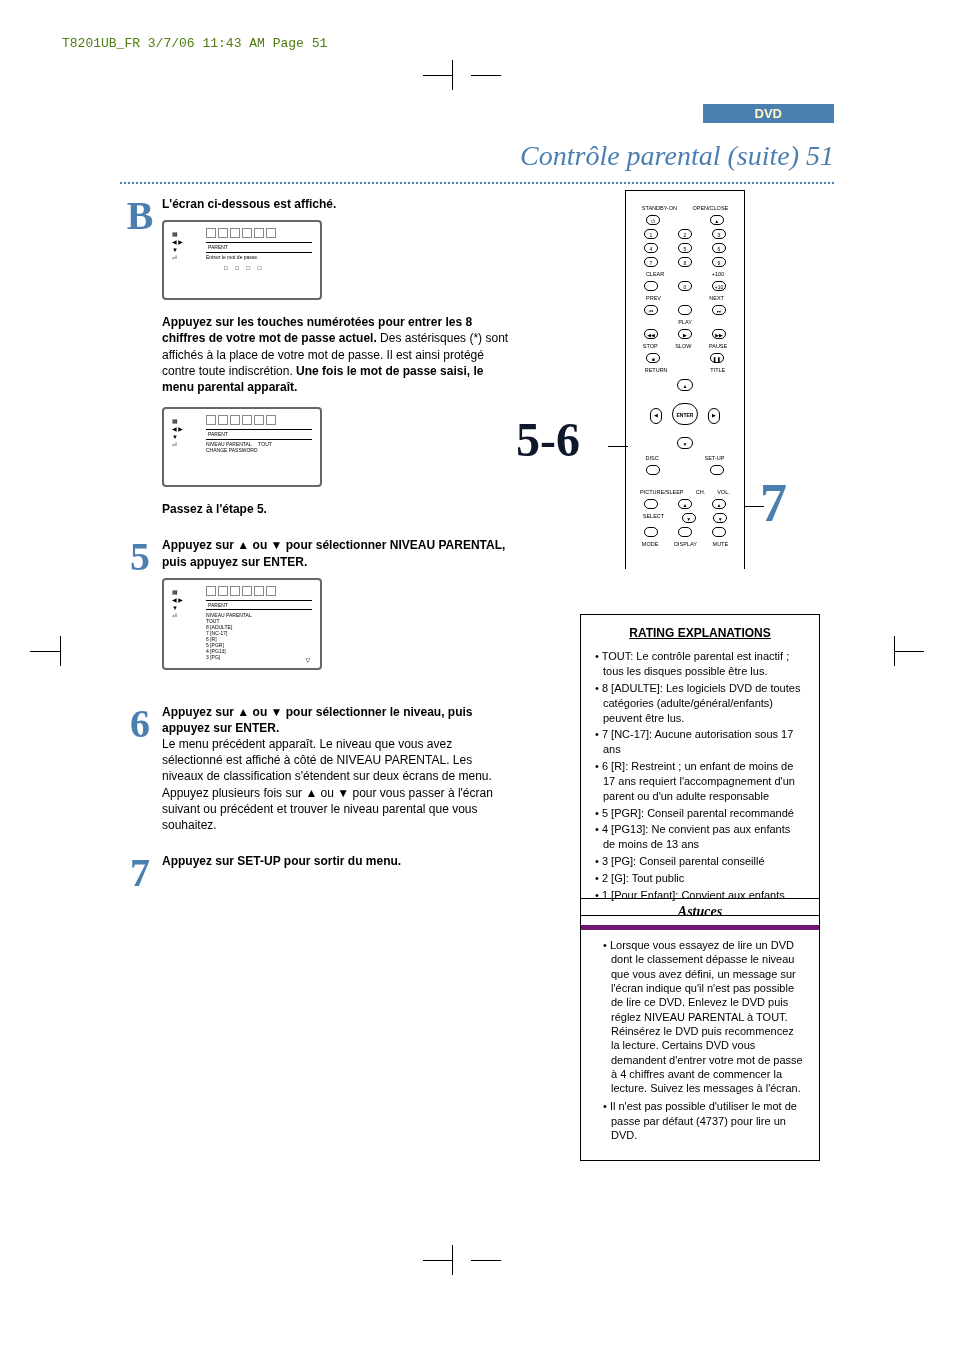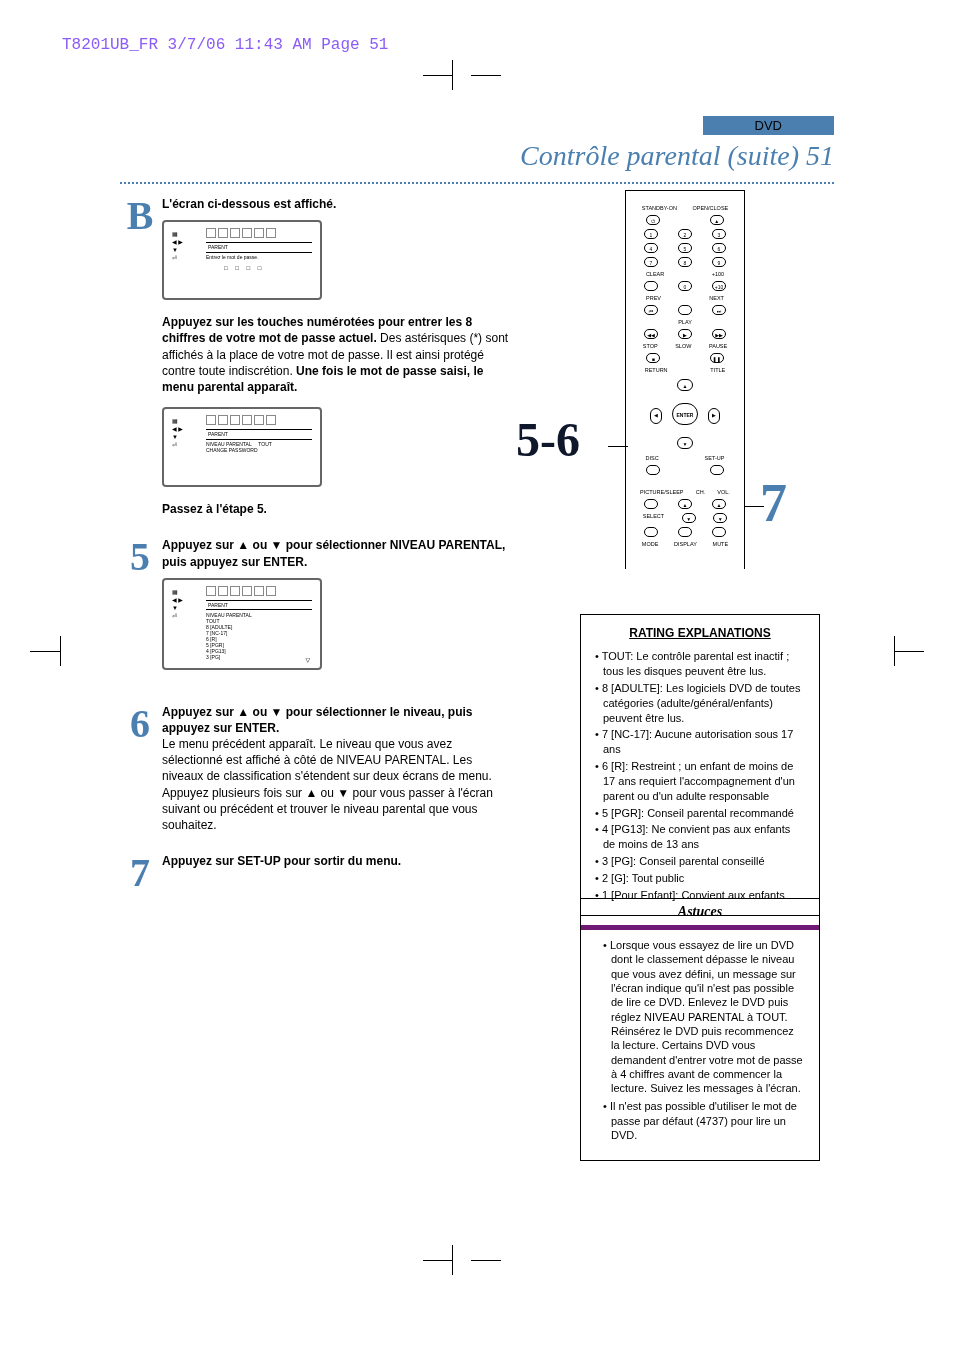--- a/index.html
+++ b/index.html
@@ -9,22 +9,22 @@
     width: 954px;
     height: 1351px;
     position: relative;
     color: #000;
   }
   .page-header-line {
     position: absolute;
     top: 36px;
     left: 62px;
     font-family: "Courier New", monospace;
-    font-size: 16px;
-    color: #8b5cf6;
+    font-size: 13px;
+    color: #4d7c0f;
   }
   .crop-top {
     position: absolute;
     top: 60px; left: 452px;
     width: 18px; height: 30px;
     border-left: 0.7px solid #000;
   }
   .crop-top::before, .crop-top::after {
     content:""; position:absolute; width:30px; height:0.7px; background:#000; top:15px;
   }
@@ -39,22 +39,22 @@
   .crop-bottom::before { left:-30px; }
   .crop-bottom::after { left:18px; }
   .side-crop-l { position:absolute; left:30px; top:636px; width:30px; height:30px; }
   .side-crop-l::before { content:""; position:absolute; width:30px; height:0.7px; background:#000; top:15px; }
   .side-crop-l::after { content:""; position:absolute; width:0.7px; height:30px; background:#000; left:30px; }
   .side-crop-r { position:absolute; right:30px; top:636px; width:30px; height:30px; }
   .side-crop-r::before { content:""; position:absolute; width:30px; height:0.7px; background:#000; top:15px; }
   .side-crop-r::after { content:""; position:absolute; width:0.7px; height:30px; background:#000; left:0; }
 
   .dvd-tag {
-    position:absolute; top:116px; right:120px;
-    background:#4a7fb0; color:#000000; font-weight:normal;
+    position:absolute; top:104px; right:120px;
+    background:#4a7fb0; color:#fef9c3; font-weight:bold;
     padding:2px 52px; font-size:13px;
   }
   .page-title {
     position:absolute; top:140px; right:120px;
     font-family: Georgia, 'Times New Roman', serif;
     font-style: italic; font-weight:normal;
     color:#4a7fb0; font-size:28px;
   }
   .dotted-rule {
     position:absolute; top:182px; left:120px; right:120px;
@@ -342,21 +342,21 @@
   <div class="remote-row">
       <span class="rlabel">MODE</span>
       <span class="rlabel">DISPLAY</span>
       <span class="rlabel">MUTE</span>
     </div>
 </div>
 
 <div class="ratings-box">
   <h4>RATING EXPLANATIONS</h4>
   <ul>
-    <li>TOUT: Le contrôle parental est inactif ; tous les disques peuvent être lus.</li>
+    <li>TOUT: Le contrôle parental est inactif ; tous les disques possible être lus.</li>
     <li>8 [ADULTE]: Les logiciels DVD de toutes catégories (adulte/général/enfants) peuvent être lus.</li>
     <li>7 [NC-17]: Aucune autorisation sous 17 ans</li>
     <li>6 [R]: Restreint ; un enfant de moins de 17 ans requiert l'accompagnement d'un parent ou d'un adulte responsable</li>
     <li>5 [PGR]: Conseil parental recommandé</li>
     <li>4 [PG13]: Ne convient pas aux enfants de moins de 13 ans</li>
     <li>3 [PG]: Conseil parental conseillé</li>
     <li>2 [G]: Tout public</li>
     <li>1 [Pour Enfant]: Convient aux enfants</li>
   </ul>
 </div>

